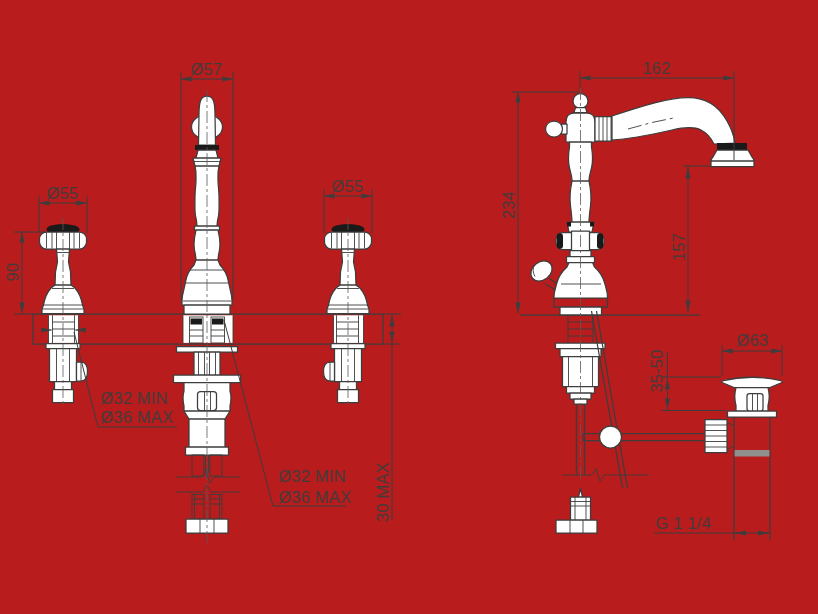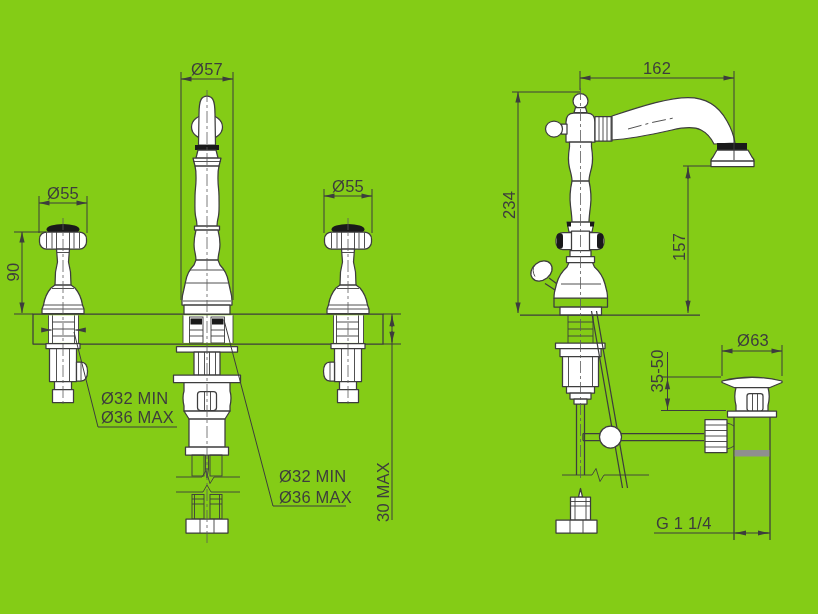--- a/index.html
+++ b/index.html
@@ -1,16 +1,16 @@
 <!DOCTYPE html>
 <html><head>
 <meta charset="utf-8">
 <style>
   html,body{margin:0;padding:0;background:#ffffff;}
-  .sheet{position:relative;width:818px;height:614px;background:#84cc16;overflow:hidden;
+  .sheet{position:relative;width:818px;height:614px;background:#b91c1c;overflow:hidden;
          font-family:"Liberation Sans", sans-serif;}
   svg{display:block}
   svg text{font-family:"Liberation Sans", sans-serif;font-size:16.5px;fill:#3d3d3d;letter-spacing:.2px;}
   .ln{stroke:#3d3d3d;stroke-width:1.25;fill:none;stroke-linecap:butt;stroke-linejoin:round;}
   .lnw{stroke:#3d3d3d;stroke-width:1.25;fill:#ffffff;stroke-linejoin:round;}
   .thin{stroke:#3d3d3d;stroke-width:0.9;fill:none;}
   .dim{stroke:#3d3d3d;stroke-width:1;fill:none;}
   .blk{fill:#1a1a1a;stroke:none;}
   .cl{stroke:#5a5a5a;stroke-width:0.8;fill:none;stroke-dasharray:12 3 3 3;}
 </style>

